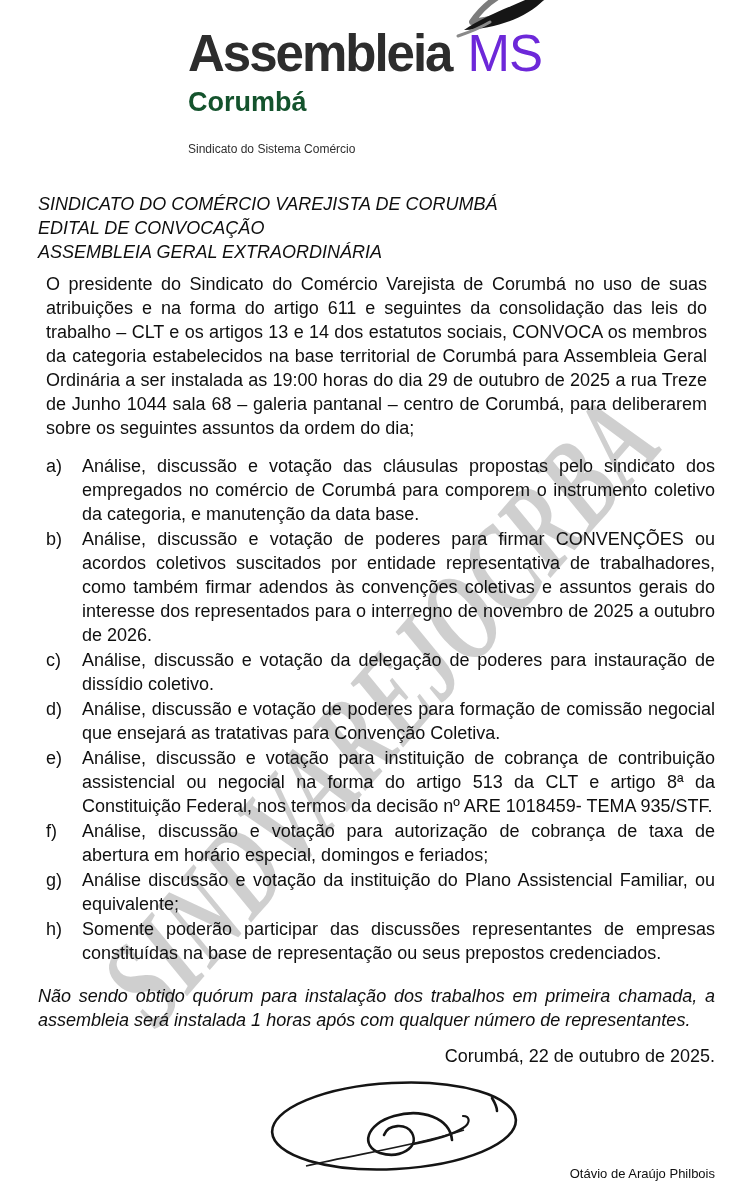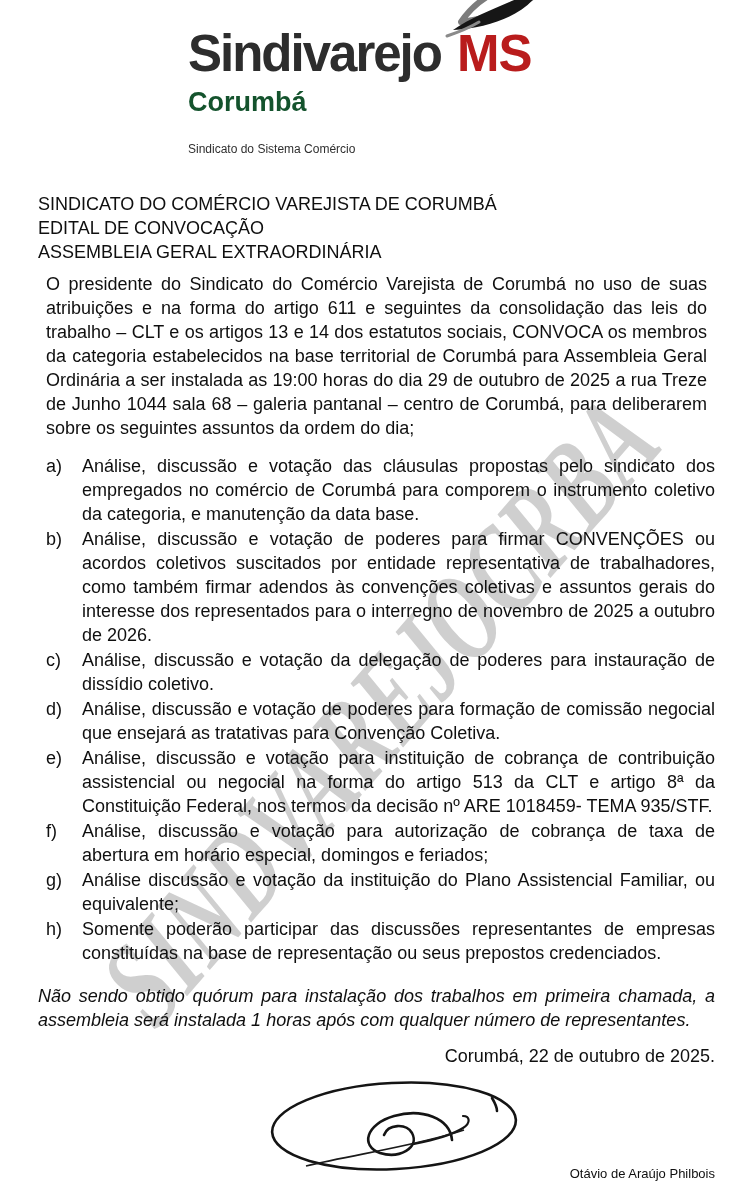--- a/index.html
+++ b/index.html
@@ -27,30 +27,30 @@
     pointer-events:none;
     z-index:1;
   }
   
   .logo{position:relative;margin:24px 0 0 188px;z-index:2;}
   .logo-row{display:flex;align-items:baseline;position:relative;}
   .brand{
     font-size:51px;font-weight:bold;letter-spacing:-2px;color:#2d2d2d;
   }
   .ms-block{position:relative;margin-left:16px;display:inline-block;}
-  .ms{font-size:51px;font-weight:bold;letter-spacing:-1px;color:#b91c1c;}
+  .ms{font-size:51px;font-weight:normal;letter-spacing:-1px;color:#6d28d9;}
   .leaf{position:absolute;left:-12px;top:-46px;}
   .city{
     margin-top:4px;
     font-size:27px;font-weight:bold;letter-spacing:0px;color:#14532d;
   }
   .tagline{margin-top:24px;font-size:12px;color:#2f2f2f;}
   
   .doc{position:relative;z-index:2;margin:36px 38px 0 38px;font-size:18px;line-height:24px;}
-  .heads div{white-space:nowrap;}
+  .heads div{white-space:nowrap;font-style:italic;}
   .intro{margin:8px;text-align:justify;}
   .agenda{margin:14px 0 0 0;padding:0;list-style:none;}
   .item{display:flex;margin:0 0 1px 8px;}
   .item .lbl{width:36px;flex:0 0 36px;}
   .item .txt{flex:1;text-align:justify;}
   .closing{margin:19px 0 0 0;text-align:justify;font-style:italic;}
   .dateline{margin:12px 0 0 0;text-align:right;}
   
   .sig{position:relative;z-index:2;margin-top:10px;text-align:center;}
   .scribble{display:block;margin:0 auto;position:relative;left:24px;}
@@ -59,21 +59,21 @@
 </style>
 </head>
 <body>
 
 <div class="page">
 
   <div class="watermark">SINDVAREJOCRBA</div>
 
   <header class="logo">
     <div class="logo-row">
-      <span class="brand">Sindivarejo</span>
+      <span class="brand">Assembleia</span>
       <span class="ms-block">
         <svg class="leaf" width="104" height="62" viewBox="0 0 104 62">
           <path d="M16 44 C36 14, 72 2, 98 6 C90 24, 58 38, 16 44 Z" fill="#ffffff" stroke="#7c7c7c" stroke-width="6" stroke-linejoin="round"></path>
           <path d="M8 52 C34 34, 66 26, 97 8 C86 34, 48 50, 8 52 Z" fill="#161616"></path>
           <path d="M2 58 C14 54, 24 50, 34 44" fill="none" stroke="#8a8a8a" stroke-width="3" stroke-linecap="round"></path>
         </svg>
         <span class="ms">MS</span>
       </span>
     </div>
     <div class="city">Corumbá</div>

